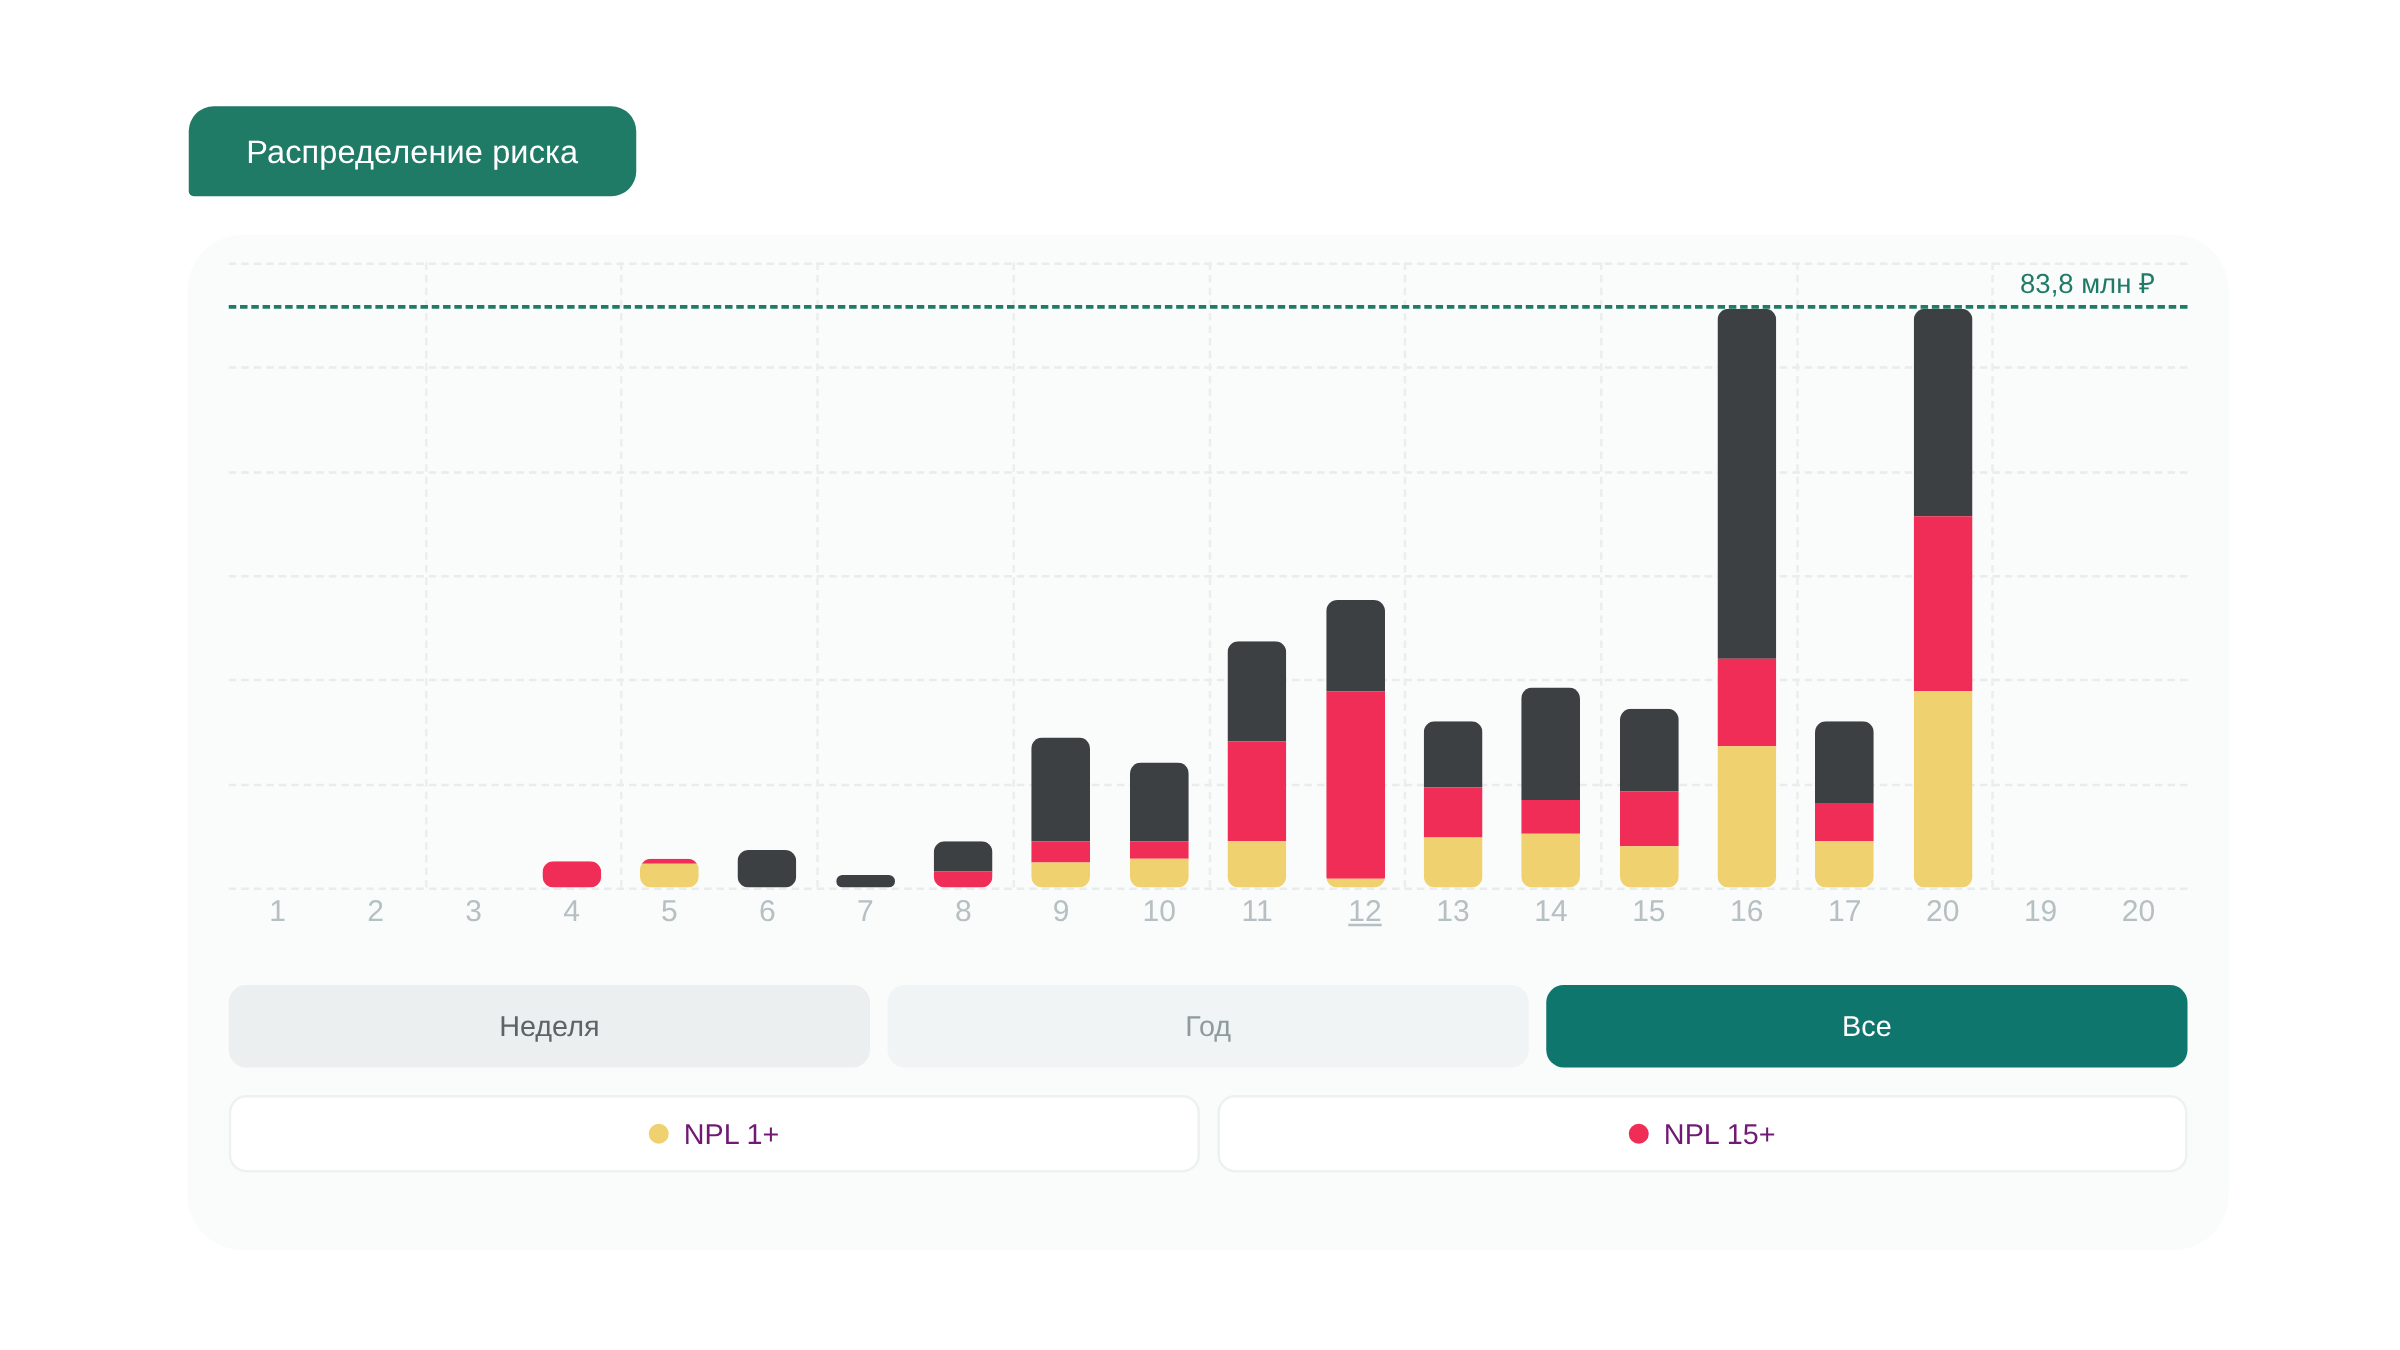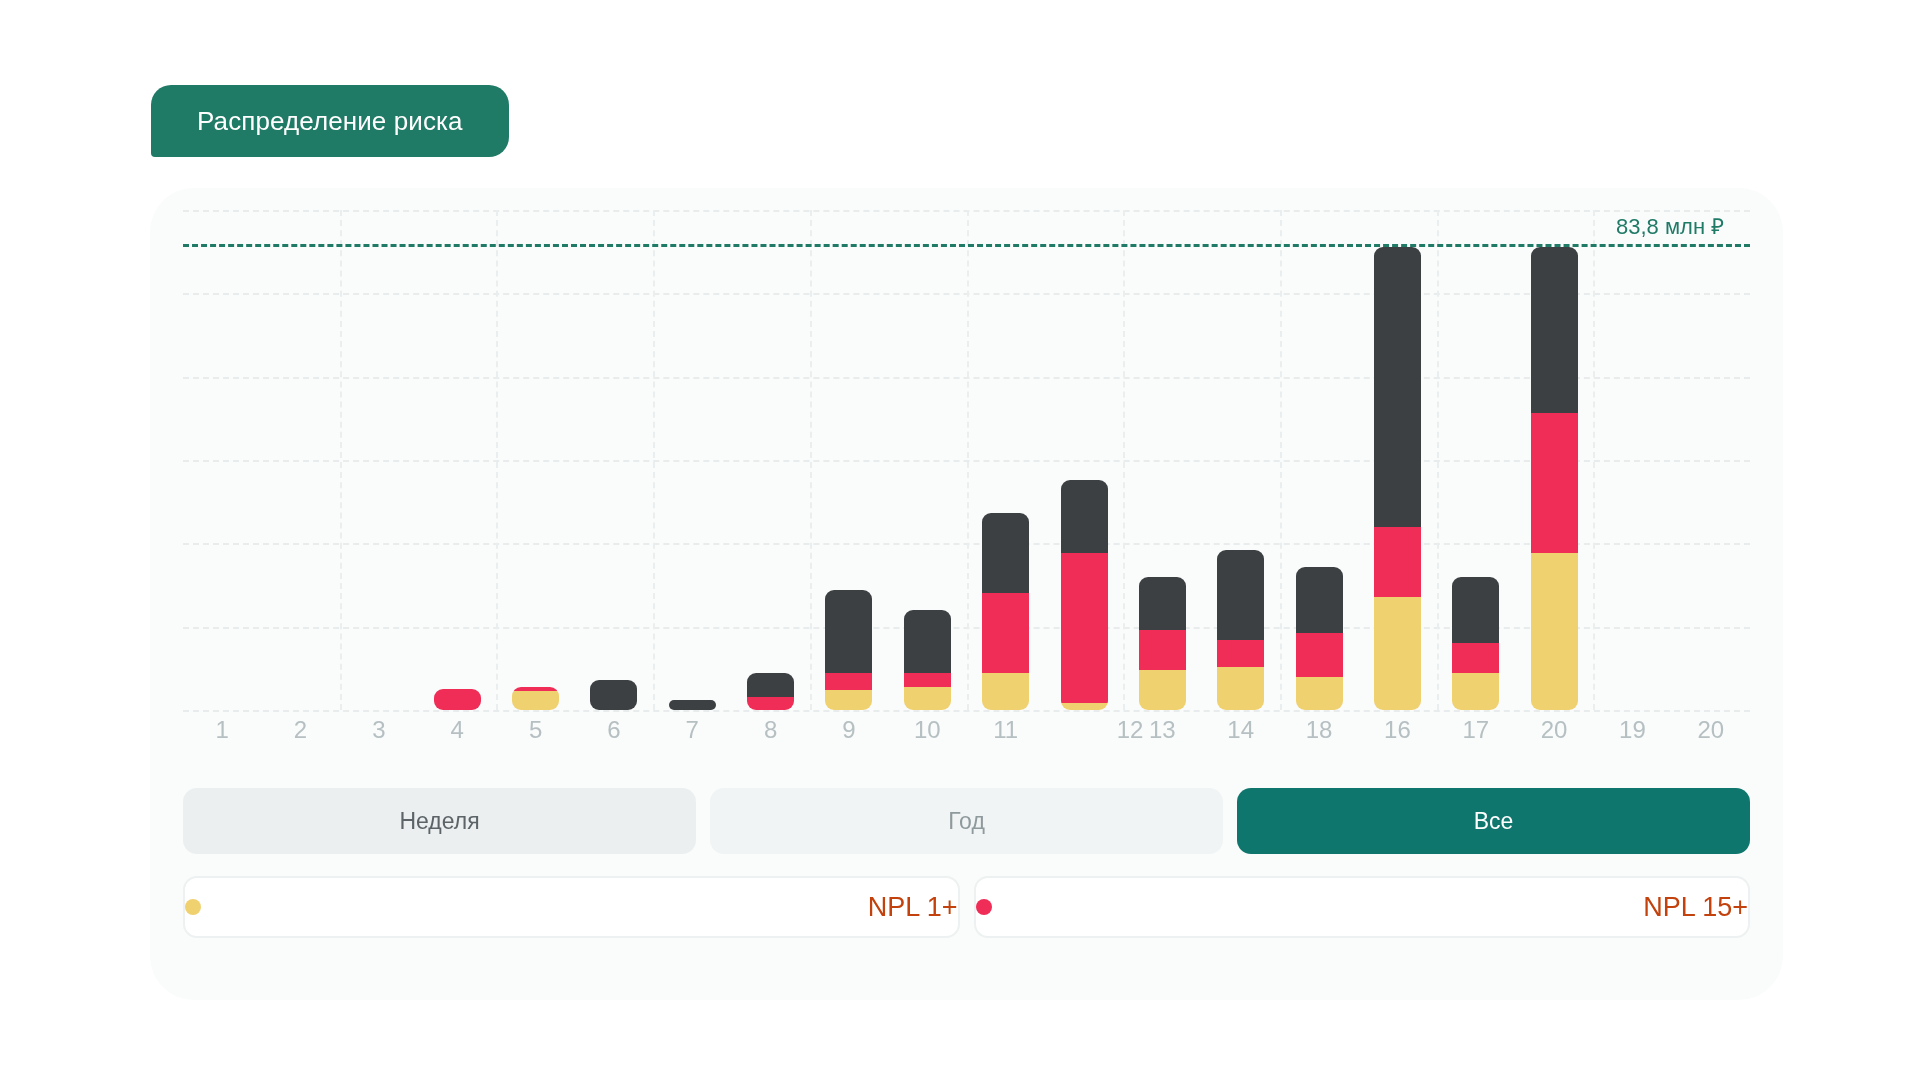--- a/index.html
+++ b/index.html
@@ -169,27 +169,27 @@
     top: 688px;
     width: 1567px;
     height: 62px;
     display: flex;
     gap: 14px;
   }
   .legend-item {
     flex: 1;
     display: flex;
     align-items: center;
-    justify-content: space-between;
+    justify-content: center;
     gap: 12px;
     background: #ffffff;
     border: 2px solid #eef1f1;
     border-radius: 14px;
-    font-size: 27px;
-    color: #c2410c;
+    font-size: 23px;
+    color: #701a75;
     cursor: pointer;
     user-select: none;
   }
   .dot {
     width: 16px; height: 16px;
     border-radius: 50%;
     flex: 0 0 auto;
   }
 </style>
 </head>
@@ -298,24 +298,24 @@
         <div class="xtick" style="left: 117.525px;">2</div>
         <div class="xtick" style="left: 195.875px;">3</div>
         <div class="xtick" style="left: 274.225px;">4</div>
         <div class="xtick" style="left: 352.575px;">5</div>
         <div class="xtick" style="left: 430.925px;">6</div>
         <div class="xtick" style="left: 509.275px;">7</div>
         <div class="xtick" style="left: 587.625px;">8</div>
         <div class="xtick" style="left: 665.975px;">9</div>
         <div class="xtick" style="left: 744.325px;">10</div>
         <div class="xtick" style="left: 822.675px;">11</div>
-        <div class="xtick" style="left: 947px;">12</div>
+        <div class="xtick" style="left: 909px; text-decoration: underline;">12</div>
         <div class="xtick" style="left: 979.375px;">13</div>
         <div class="xtick" style="left: 1057.72px;">14</div>
-        <div class="xtick" style="left: 1136.07px;">18</div>
+        <div class="xtick" style="left: 1136.07px;">15</div>
         <div class="xtick" style="left: 1214.42px;">16</div>
         <div class="xtick" style="left: 1292.77px;">17</div>
         <div class="xtick" style="left: 1371.12px;">20</div>
         <div class="xtick" style="left: 1449.47px;">19</div>
         <div class="xtick" style="left: 1527.82px;">20</div>
       </div>
 
     <div class="filters">
         <div class="filter-btn">Неделя</div>
         <div class="filter-btn soft">Год</div>

